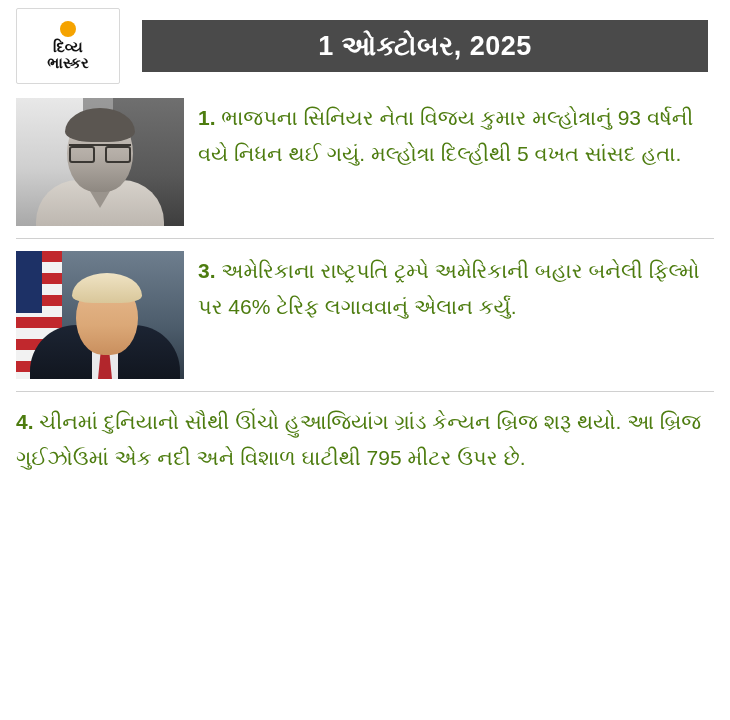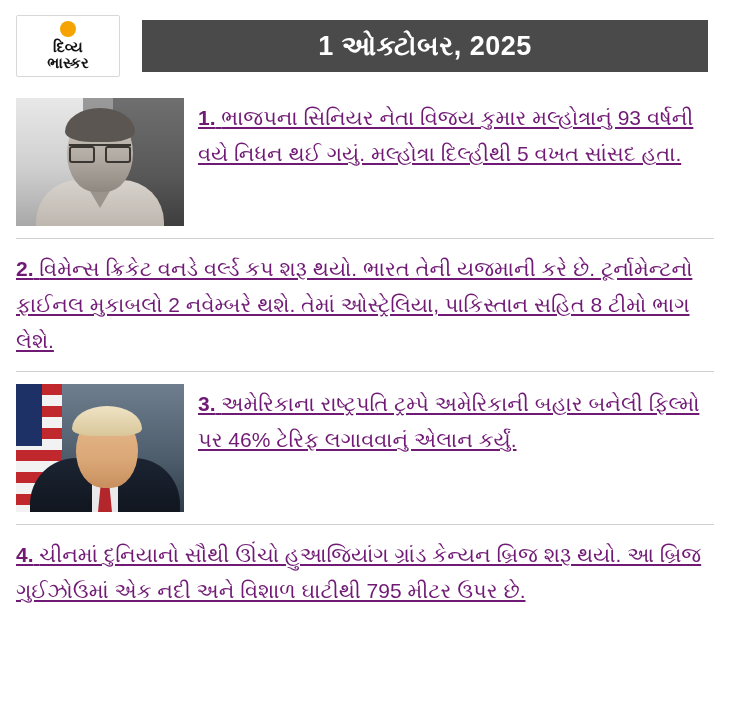--- a/index.html
+++ b/index.html
@@ -26,21 +26,21 @@
   
   .header {
     display: flex;
     align-items: center;
     padding-top: 14px;
     height: 78px;
     box-sizing: border-box;
   }
   .logo-box {
     width: 104px;
-    height: 62px;
+    height: 76px;
     border: 1px solid #d8d8d8;
     border-radius: 2px;
     display: flex;
     flex-direction: column;
     align-items: center;
     justify-content: center;
     box-sizing: border-box;
     flex: 0 0 auto;
     background: #ffffff;
   }
@@ -98,24 +98,23 @@
     height: 128px;
     flex: 0 0 auto;
     margin-right: 14px;
     overflow: hidden;
     position: relative;
     background: #c9c9c9;
   }
   .news-text {
     font-size: 21px;
     line-height: 36px;
-    color: #701a75;
+    color: #4d7c0f;
     flex: 1 1 auto;
     padding-top: 2px;
-    text-decoration: underline;
   }
   .news-text b {
     font-weight: bold;
   }
   .news-item.nothumb .news-text {
     padding-top: 0;
   }
 
   
   .photo-malhotra {
@@ -273,26 +272,20 @@
         <div class="head"></div>
         <div class="hair"></div>
         <div class="glasses"></div>
       </div>
       <div class="news-text">
         <b>1.</b>
         <span>ભાજપના સિનિયર નેતા વિજય કુમાર મલ્હોત્રાનું 93 વર્ષની વયે નિધન થઈ ગયું. મલ્હોત્રા દિલ્હીથી 5 વખત સાંસદ હતા.</span>
       </div>
     </div>
 
-    <div class="news-item nothumb">
-      <div class="news-text">
-        <b>2.</b>
-        <span>વિમેન્સ ક્રિકેટ વનડે વર્લ્ડ કપ શરૂ થયો. ભારત તેની યજમાની કરે છે. ટૂર્નામેન્ટનો ફાઈનલ મુકાબલો 2 નવેમ્બરે થશે. તેમાં ઓસ્ટ્રેલિયા, પાકિસ્તાન સહિત 8 ટીમો ભાગ લેશે.</span>
-      </div>
-    </div>
 
     <div class="news-item">
       <div class="thumb photo-trump">
         <div class="backdrop"></div>
         <div class="flag">
           <div class="flag-canton"></div>
         </div>
         <div class="suit"></div>
         <div class="shirt"></div>
         <div class="tie"></div>

